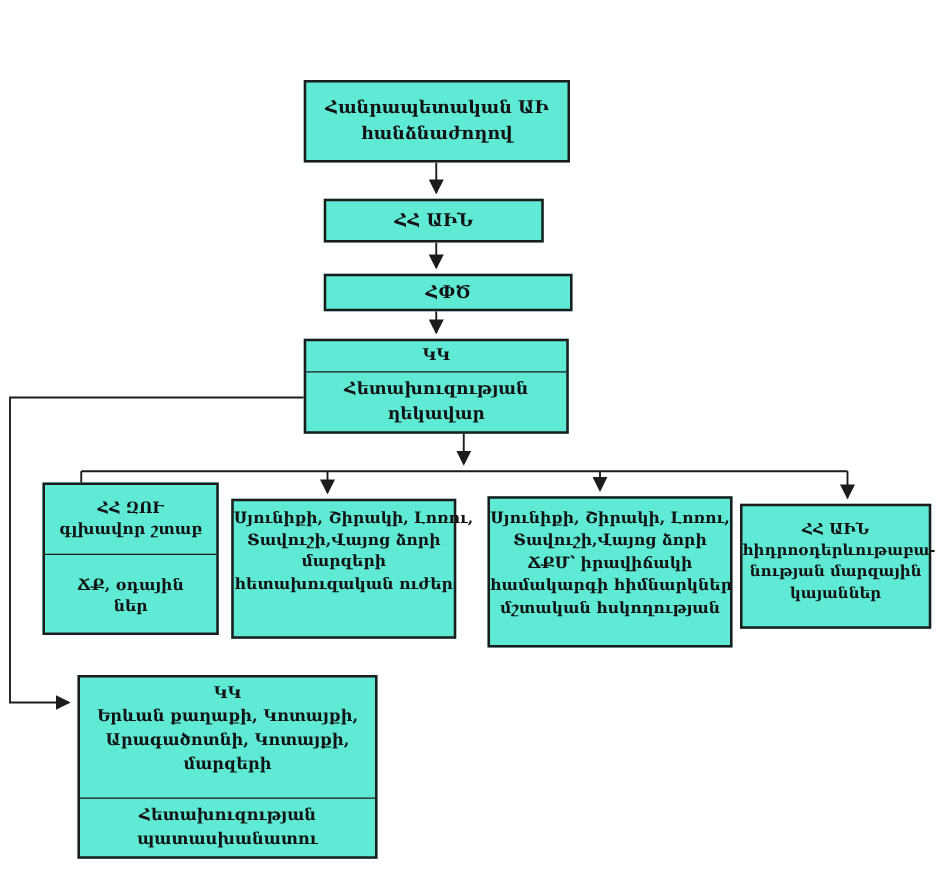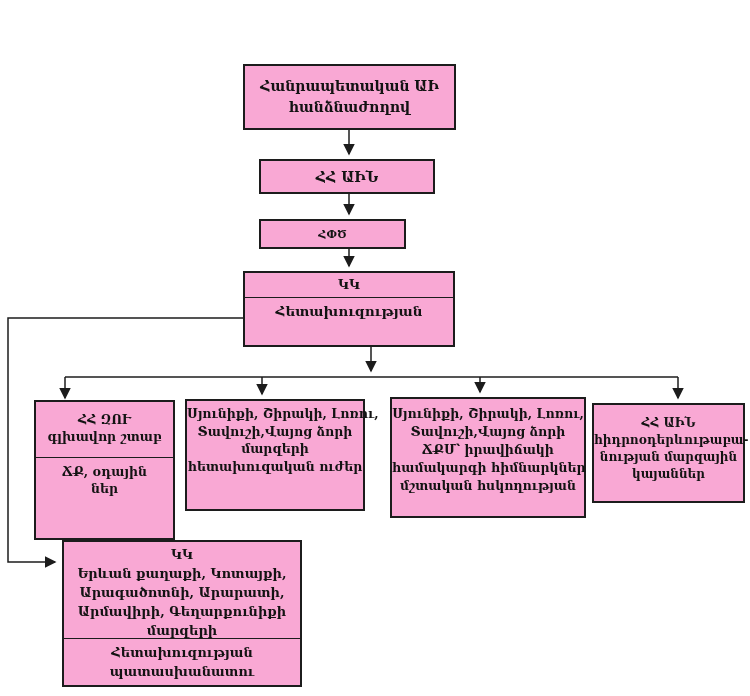--- a/index.html
+++ b/index.html
@@ -8,44 +8,44 @@
     width:750px;height:696px;
     background:#ffffff;
     font-family:"DejaVu Serif","DejaVu Sans",serif;
     color:#131313;
     overflow:hidden;
   }
   .connectors{position:absolute;left:0;top:0;width:750px;height:696px;}
   .box{
     position:absolute;
     border:2px solid #1c1c1c;
-    background:#f9a8d4;
+    background:#5eead4;
     box-sizing:border-box;
     text-align:center;
     font-weight:bold;
     display:flex;
     flex-direction:column;
   }
   .sec{flex:0 0 auto;}
   .sec.grow{flex:1 1 auto;}
   .sec.split{border-top:1.5px solid #1c1c1c;}
   .ln{white-space:nowrap;}
 
   
   .b-commission{left:243px;top:64px;width:213px;height:66px;font-size:14px;line-height:21px;justify-content:center;}
   .b-ain{left:259px;top:159px;width:176px;height:35px;font-size:14px;justify-content:center;}
-  .b-hpts{left:259px;top:219px;width:147px;height:30px;font-size:11px;justify-content:center;}
+  .b-hpts{left:259px;top:219px;width:199px;height:30px;font-size:14px;justify-content:center;}
   .b-kk{left:243px;top:271px;width:212px;height:76px;font-size:13.5px;}
   .b-kk .hdr{height:24px;line-height:24px;font-size:13px;}
   .b-kk .body{line-height:20px;padding-top:3px;}
 
   
-  .b-zu{left:34px;top:400px;width:141px;height:140px;font-size:12.5px;}
+  .b-zu{left:34px;top:386px;width:141px;height:122px;font-size:12.5px;}
   .b-zu .top{height:55px;line-height:17px;padding-top:9px;box-sizing:border-box;}
-  .b-zu .bottom{line-height:17px;padding-top:5px;}
+  .b-zu .bottom{line-height:17px;padding-top:15px;}
   .b-recon{left:185px;top:399px;width:180px;height:112px;font-size:12.5px;line-height:17.5px;padding-top:4px;}
   .b-chqm{left:390px;top:397px;width:196px;height:121px;font-size:12.5px;line-height:18px;padding-top:6px;}
   .b-hydro{left:592px;top:403px;width:153px;height:100px;font-size:12px;line-height:17px;padding-top:10px;}
 
   
   .b-kk2{left:62px;top:540px;width:240px;height:147px;font-size:13px;}
   .b-kk2 .top{height:96px;line-height:19px;padding-top:3px;box-sizing:border-box;}
   .b-kk2 .bottom{line-height:19px;padding-top:4px;}
 </style>
 </head>
@@ -81,20 +81,21 @@
   </div>
 
   <div class="box b-hpts">
     <div class="ln">ՀՓԾ</div>
   </div>
 
   <div class="box b-kk">
     <div class="sec hdr">ԿԿ</div>
     <div class="sec grow split body">
       <div class="ln">Հետախուզության</div>
+      <div class="ln">ղեկավար</div>
     </div>
   </div>
 
   <div class="box b-zu">
     <div class="sec top">
       <div class="ln">ՀՀ ԶՈՒ</div>
       <div class="ln">գլխավոր շտաբ</div>
     </div>
     <div class="sec grow split bottom">
       <div class="ln">ՃՔ, օդային</div>
@@ -121,22 +122,21 @@
     <div class="ln">ՀՀ ԱԻՆ</div>
     <div class="ln">հիդրոօդերևութաբա-</div>
     <div class="ln">նության մարզային</div>
     <div class="ln">կայաններ</div>
   </div>
 
   <div class="box b-kk2">
     <div class="sec top">
       <div class="ln">ԿԿ</div>
       <div class="ln">Երևան քաղաքի, Կոտայքի,</div>
-      <div class="ln">Արագածոտնի, Արարատի,</div>
-      <div class="ln">Արմավիրի, Գեղարքունիքի</div>
+      <div class="ln">Արագածոտնի, Կոտայքի,</div>
       <div class="ln">մարզերի</div>
     </div>
     <div class="sec grow split bottom">
       <div class="ln">Հետախուզության</div>
       <div class="ln">պատասխանատու</div>
     </div>
   </div>
 
 </div>
 

